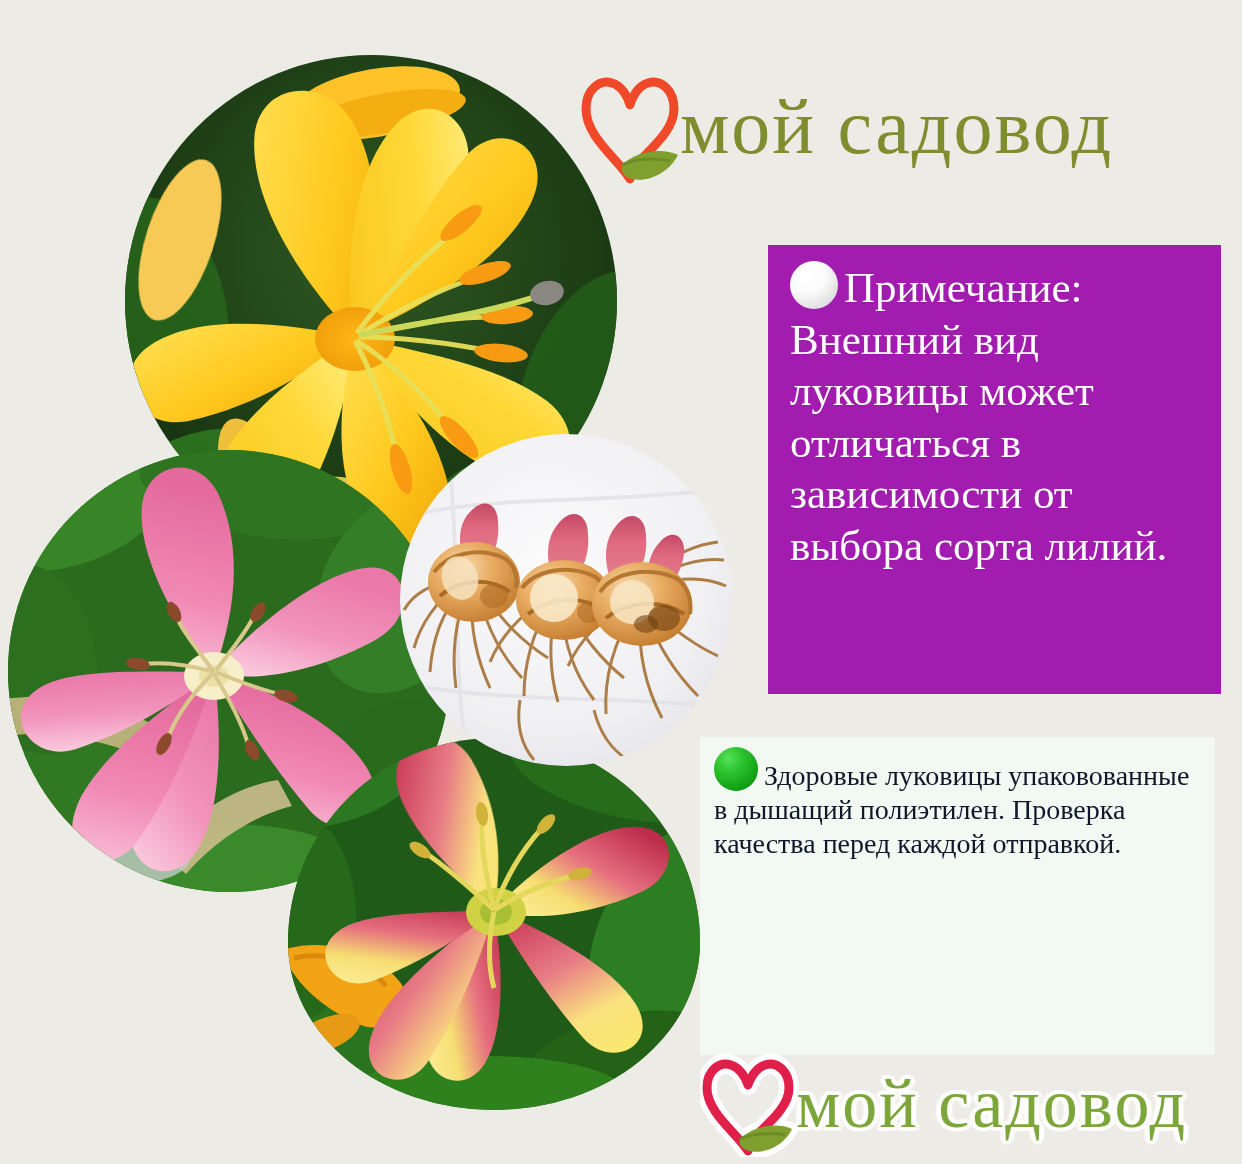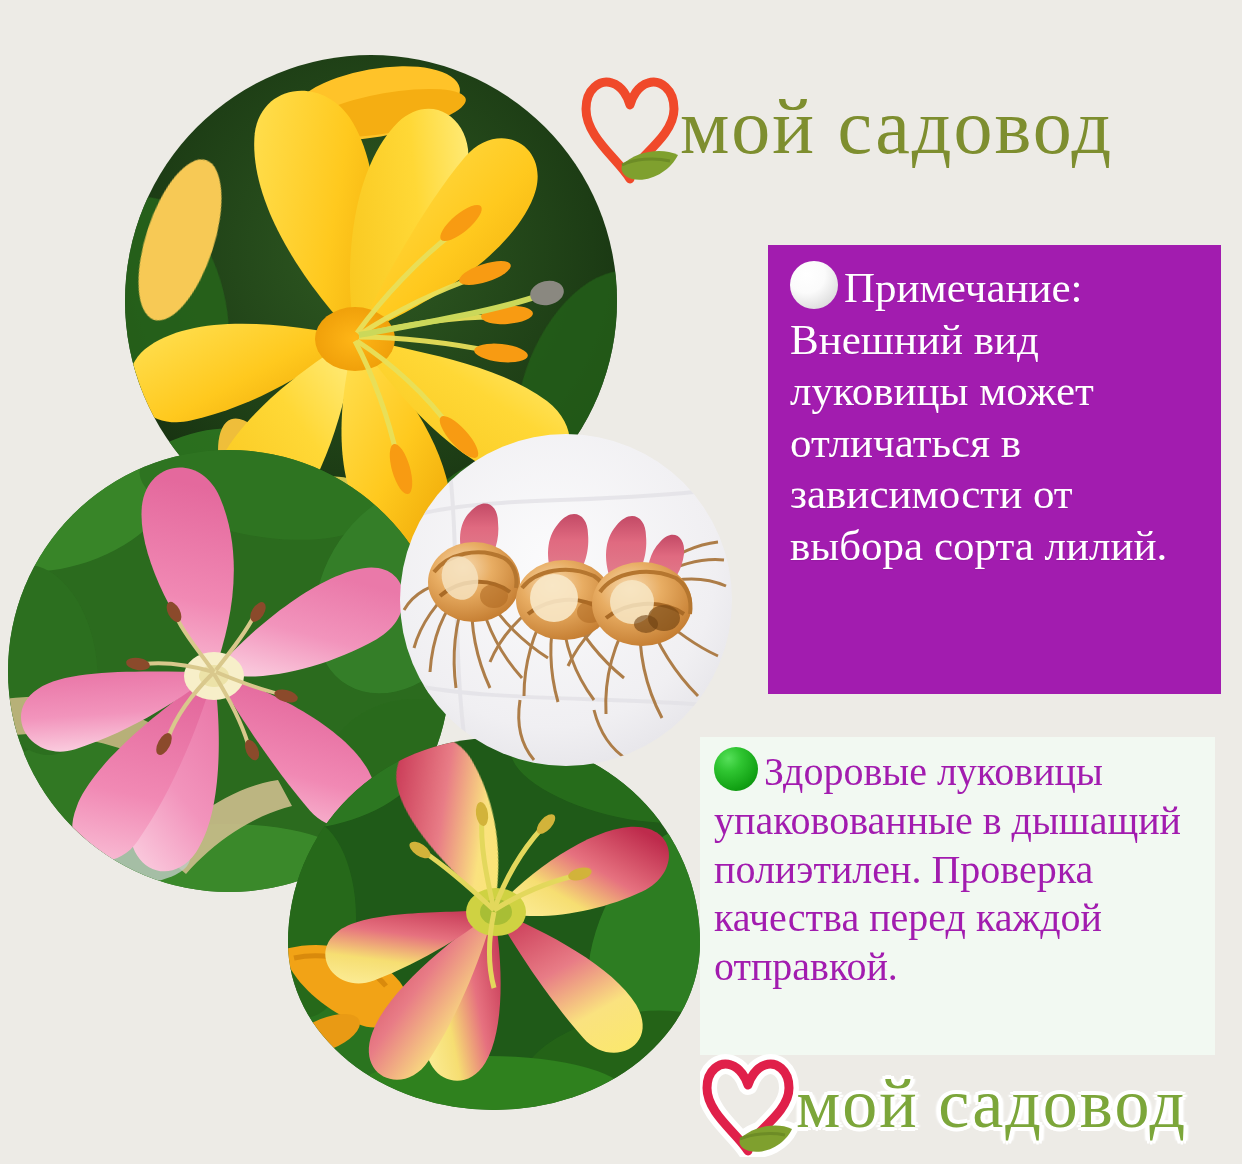--- a/index.html
+++ b/index.html
@@ -40,21 +40,21 @@
   .bullet-sphere{
       display:inline-block;vertical-align:-7px;width:48px;height:48px;border-radius:50%;
       margin-right:6px;}
   #note-bullet{
       background:radial-gradient(circle at 34% 28%,#ffffff 0%,#fbfbfb 40%,#dedede 78%,#c9c9c9 100%);}
 
   
   #quality-box{position:absolute;left:700px;top:737px;width:515px;height:318px;
       background:#F2F9F2;z-index:6;box-sizing:border-box;padding:10px 8px 8px 14px;}
   #quality-box .quality-text{
-      color:#a21caf;font-size:40px;line-height:1.22;
+      color:#0f172a;font-size:28px;line-height:1.22;
       font-family:"Liberation Serif",serif;}
   #quality-bullet{
       width:44px;height:44px;vertical-align:-6px;
       background:radial-gradient(circle at 33% 26%,#56e05a 0%,#2fc531 30%,#11a013 72%,#0b7a0d 100%);}
 
   
   #brand-logo-watermark{position:absolute;left:700px;top:1048px;width:530px;height:112px;
       display:flex;align-items:center;z-index:9;}
   #brand-logo-watermark .mark{width:100px;height:106px;flex:0 0 100px;position:relative;}
   #brand-logo-watermark .wordmark{

